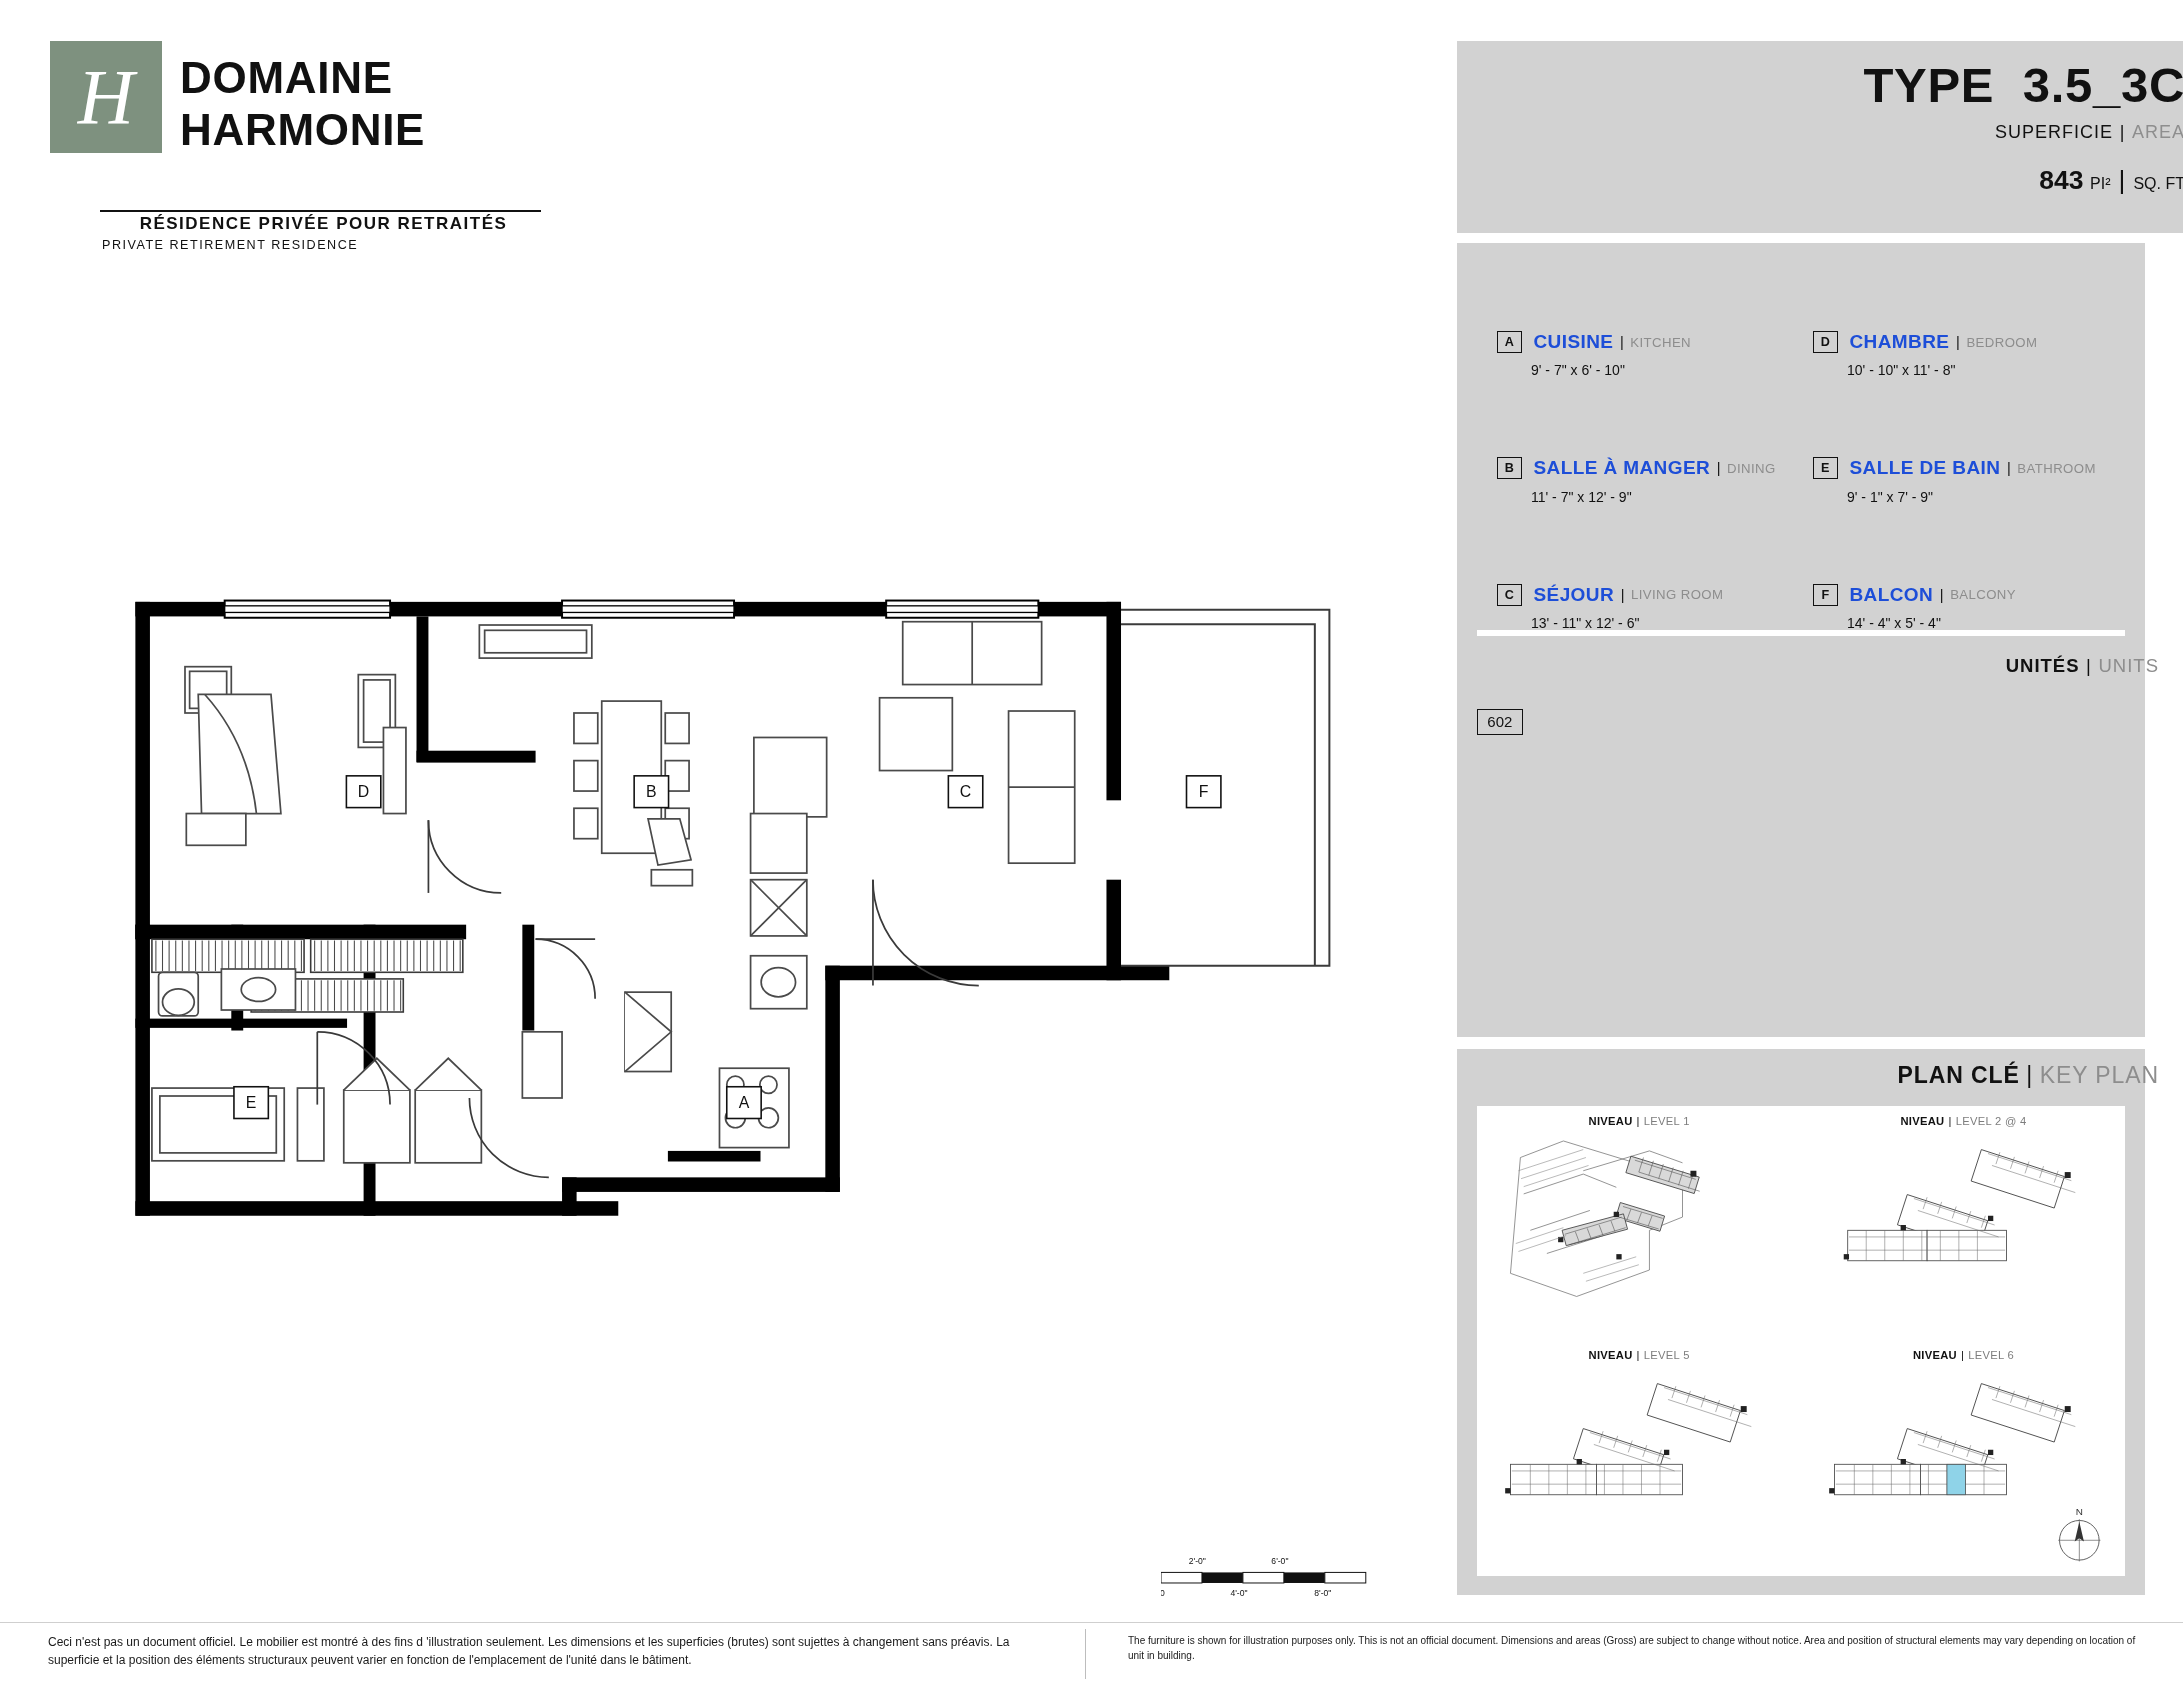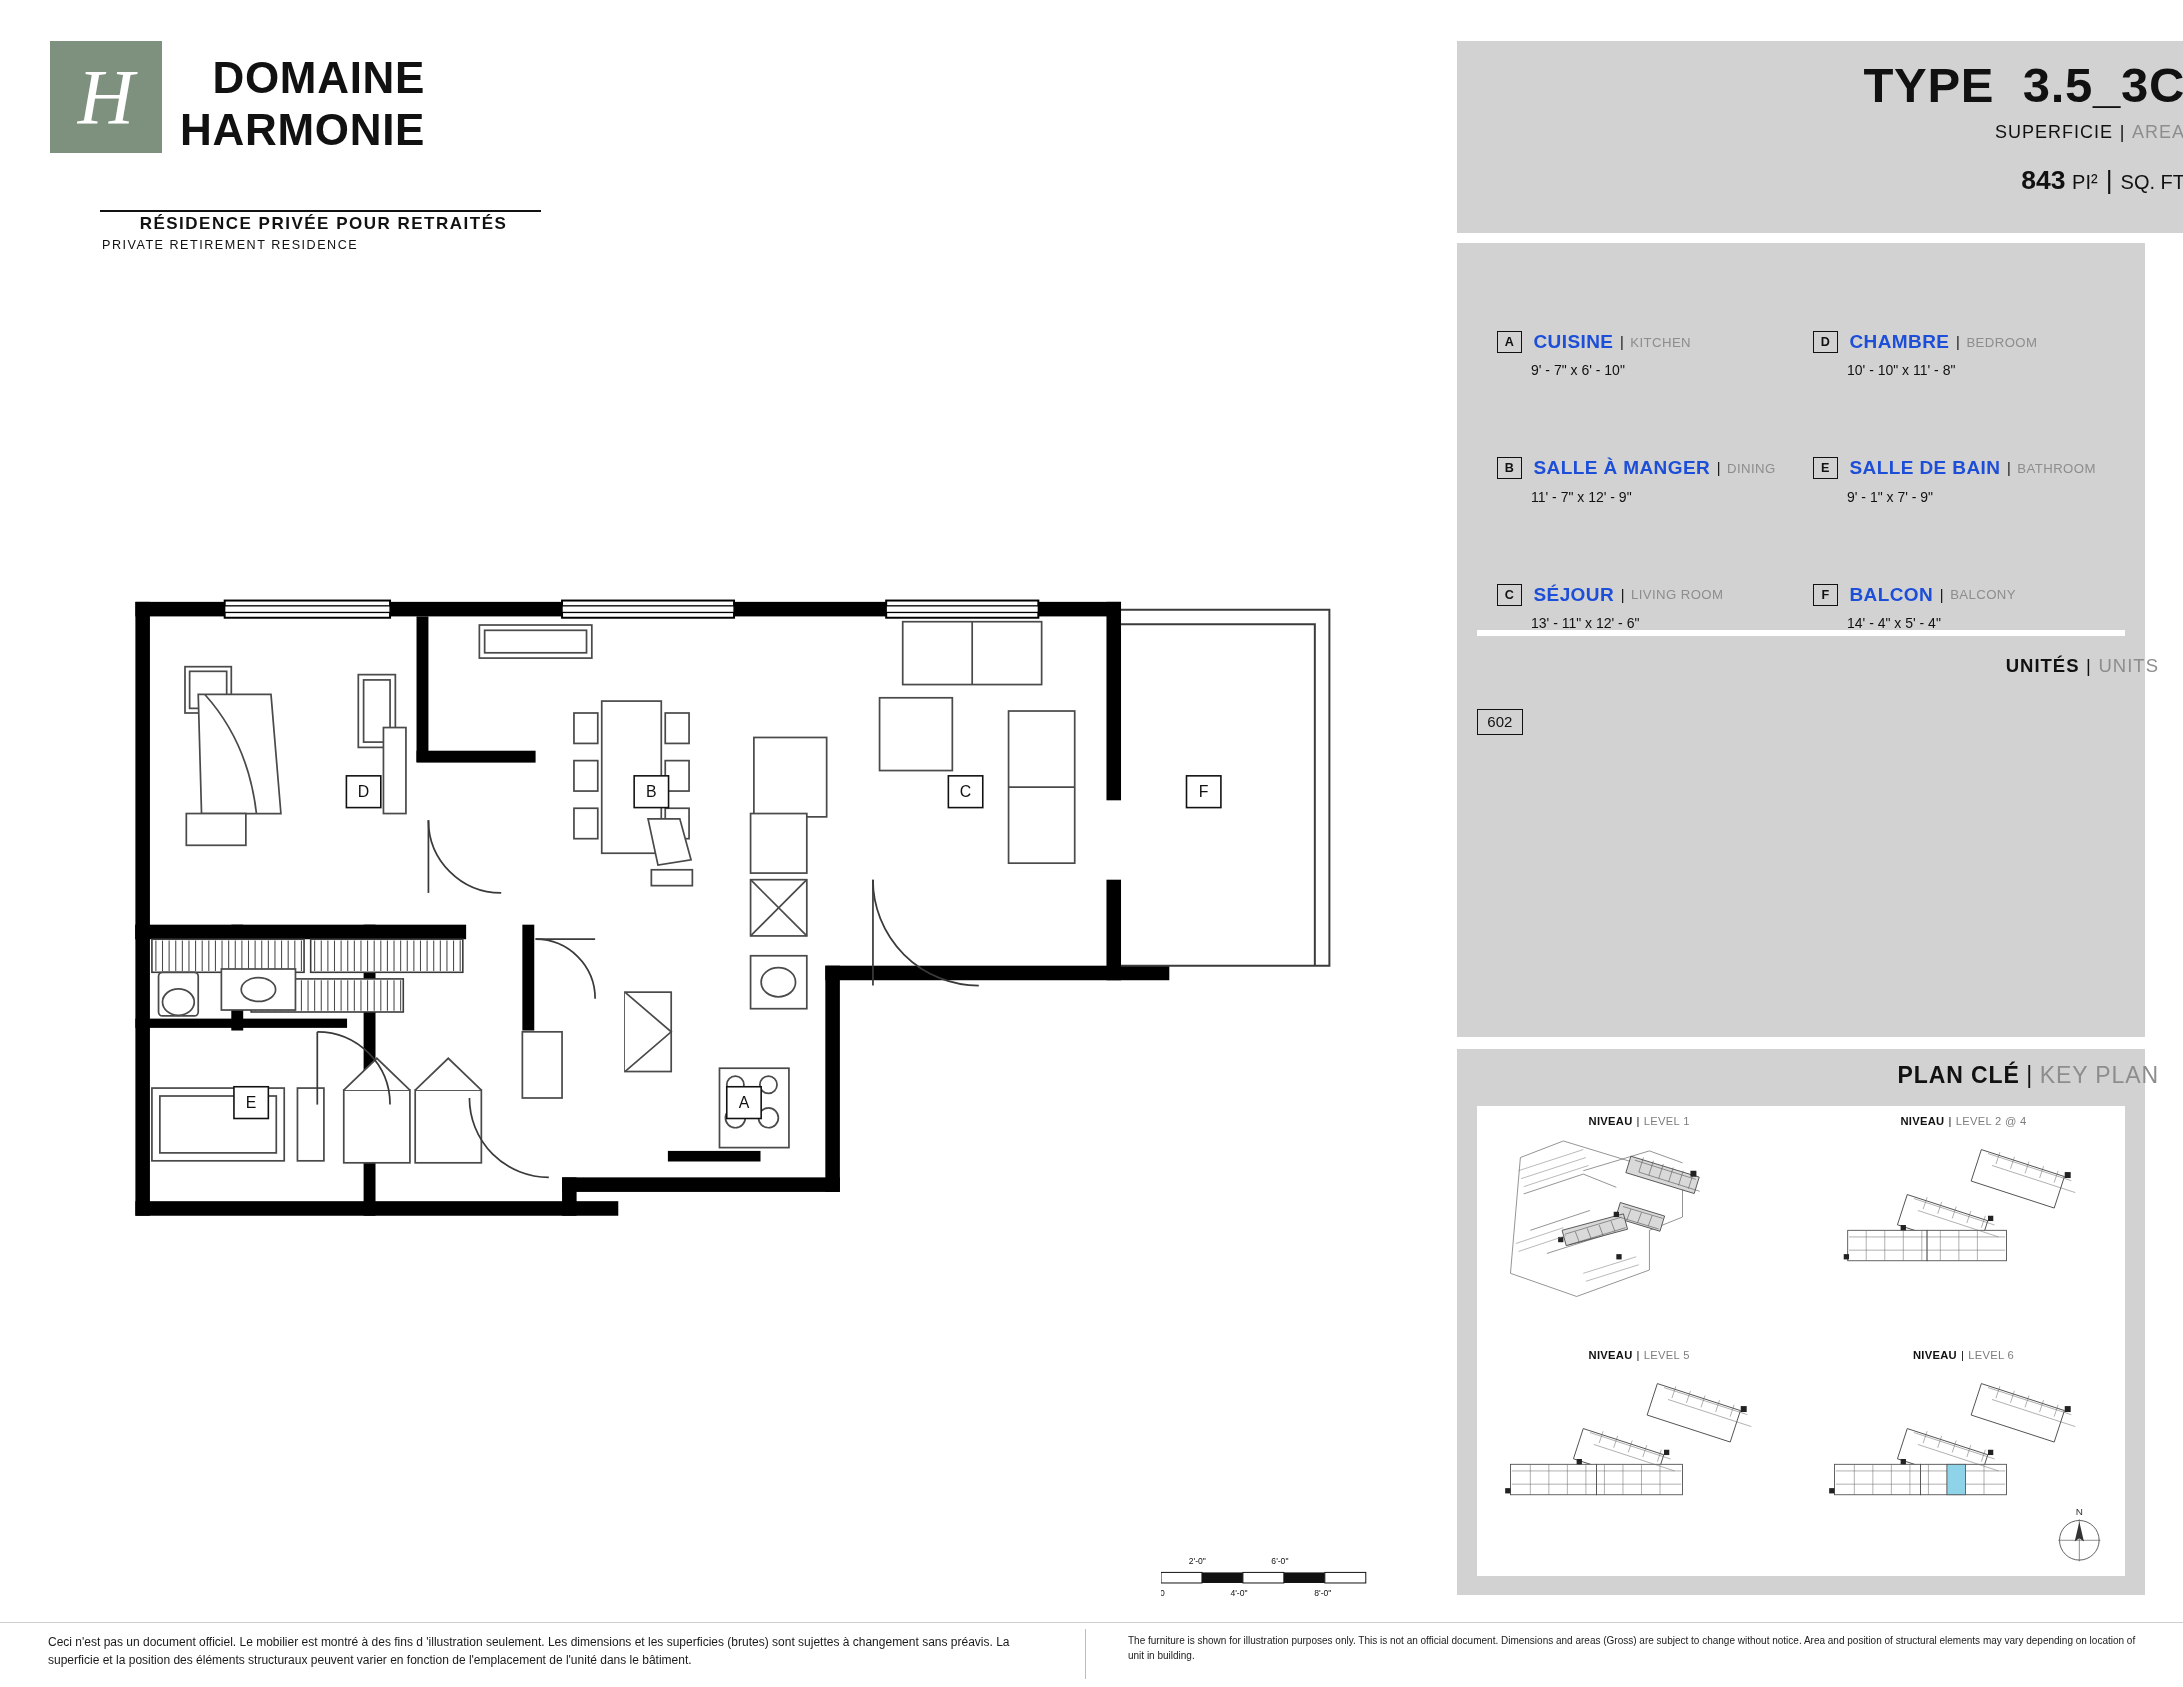--- a/index.html
+++ b/index.html
@@ -45,21 +45,20 @@
   }
   #logo-name {
     position: absolute;
     left: 130px;
     top: 10.6px;
     font-size: 44px;
     font-weight: bold;
     letter-spacing: 0.7px;
     line-height: 1.18;
     color: #111;
-    text-align: right;
   }
   #logo-rule {
     position: absolute;
     left: 50px;
     top: 169px;
     width: 441px;
     height: 2px;
     background: #111;
   }
   #logo-sub-fr {
@@ -125,21 +124,21 @@
   #superficie-row .en { color: #8e8e8e; }
   #area-row {
     position: absolute;
     right: 24px;
     top: 124px;
     font-size: 24px;
     color: #111;
     white-space: nowrap;
   }
   #area-row .num { font-weight: bold; font-size: 26.5px; }
-  #area-row .u { font-size: 20px; }
+  #area-row .u { font-size: 16px; }
   #area-row .sep { margin: 0 8px; font-size: 26.5px; }
 
   
   .legend-col {
     position: absolute;
     top: 331px;
   }
   #legend-col-left { left: 1497px; width: 311px; }
   #legend-col-right { left: 1813px; width: 311px; }
   .legend-item { margin-bottom: 79px; }

